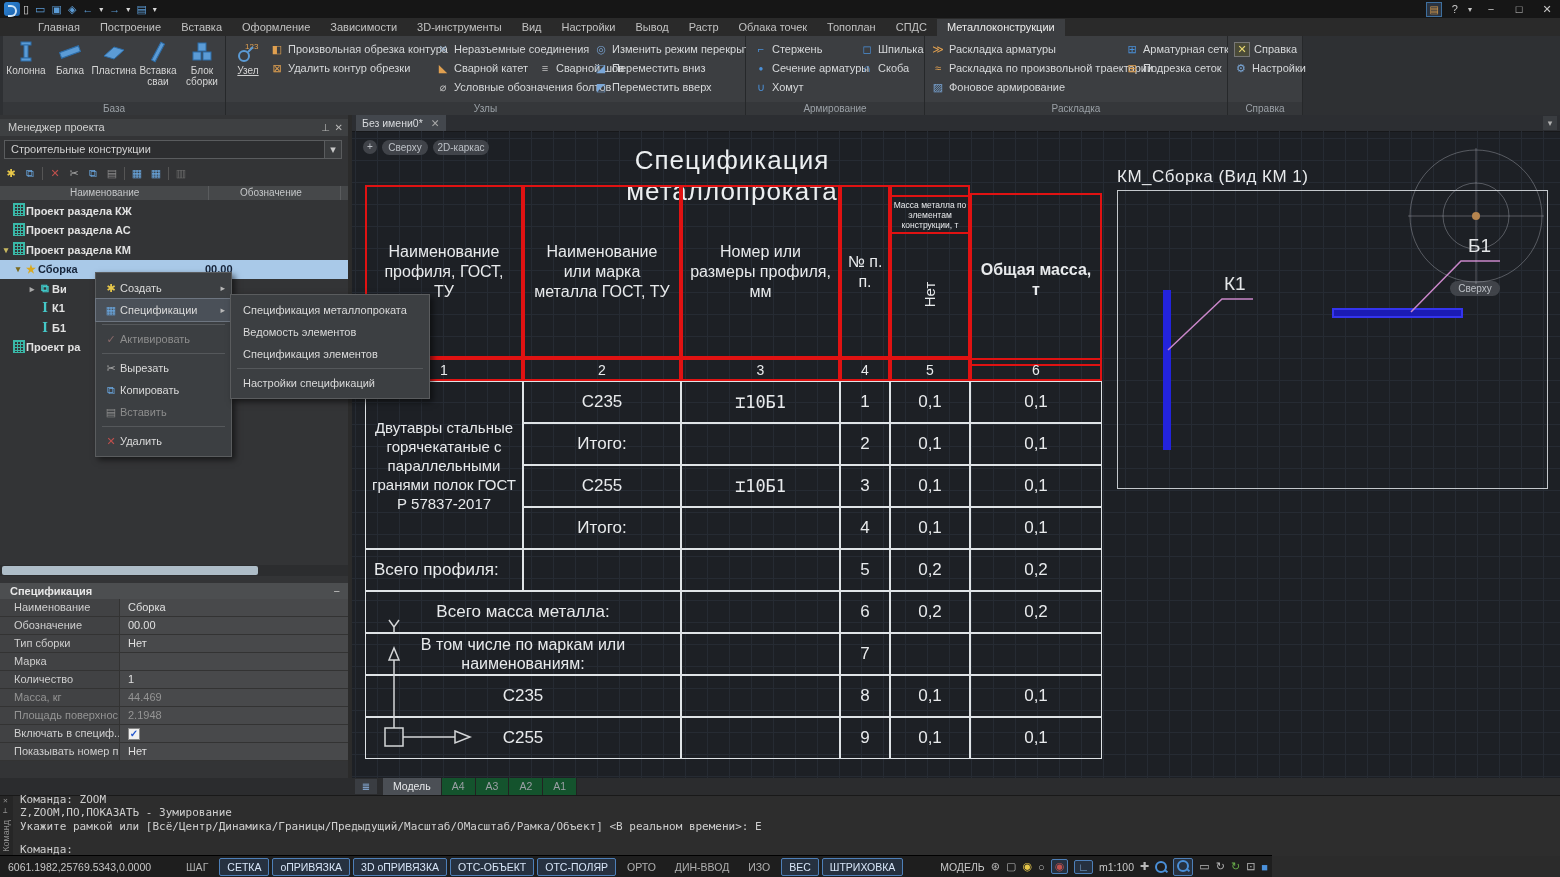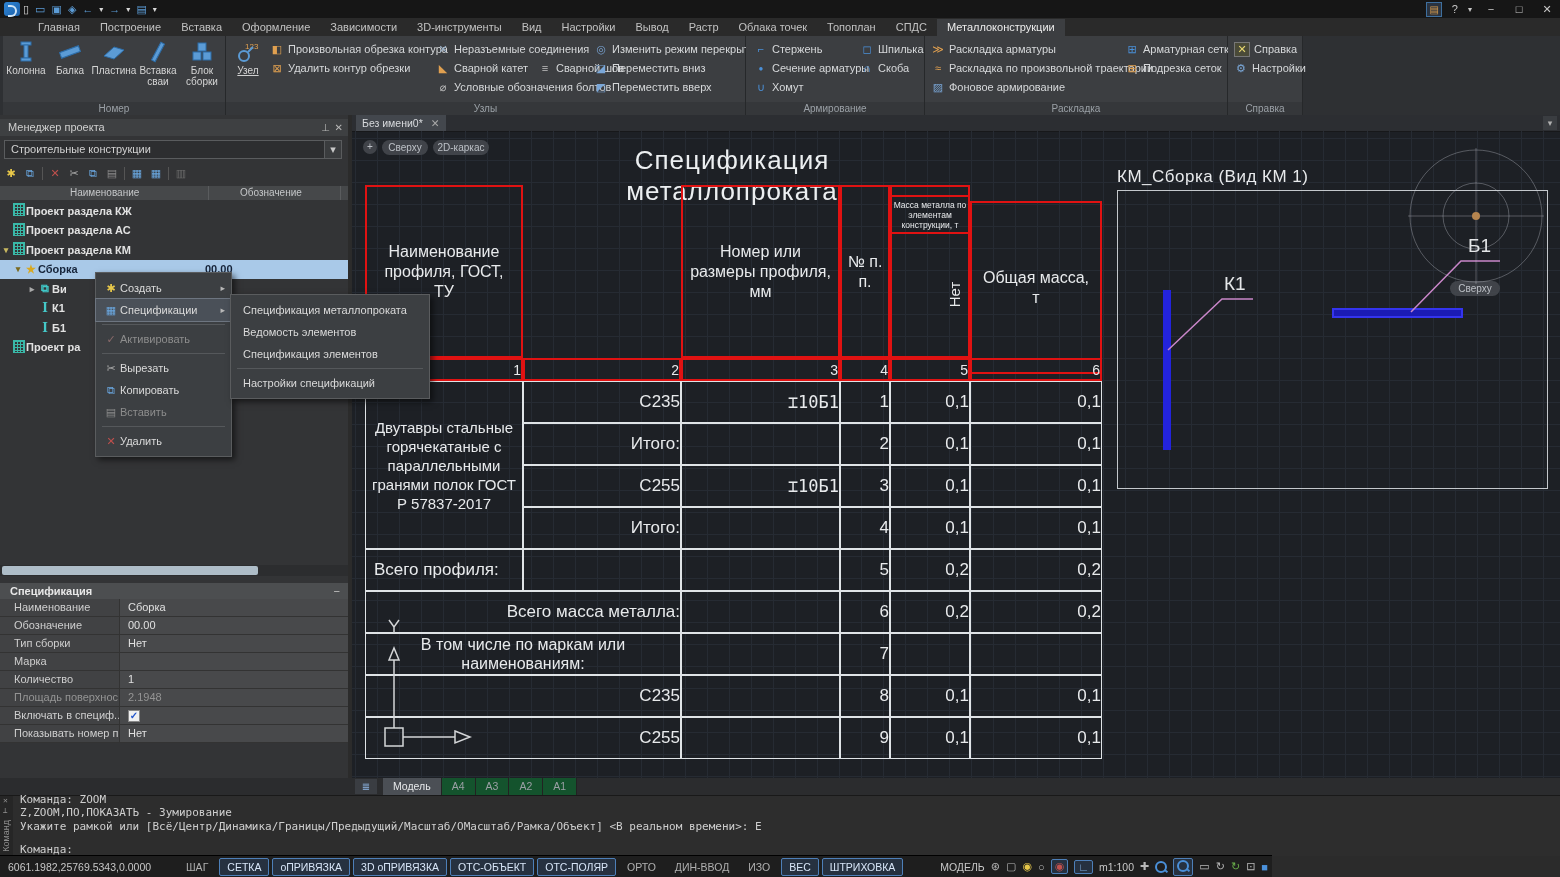--- a/index.html
+++ b/index.html
@@ -76,21 +76,21 @@
   .dtab .x{color:#a8a8a8;}
   .dtab-r{position:absolute;right:3px;top:1px;width:14px;height:14px;background:#3a3d41;color:#b0b0b0;text-align:center;line-height:14px;font-size:9px;}
   #canvas{position:absolute;left:0;top:16px;width:1208px;height:647px;
      background-image:linear-gradient(#262b33 1px,transparent 1px),linear-gradient(90deg,#262b33 1px,transparent 1px);
      background-size:22px 22px;background-position:3px 7px;}
   .pill{position:absolute;background:rgba(70,74,80,.85);border-radius:8px;color:#bcc0c6;font-size:10px;text-align:center;line-height:15px;}
   .cad{color:#e8eaec;}
   #dtitle{position:absolute;left:180px;top:30px;width:400px;text-align:center;font-size:26px;letter-spacing:1px;color:#eceff1;}
   
   #spec{position:absolute;left:13px;top:70px;width:737px;height:574px;}
-  .rc,.wc{position:absolute;box-sizing:border-box;display:flex;align-items:center;justify-content:flex-end;text-align:center;color:#e8eaec;}
+  .rc,.wc{position:absolute;box-sizing:border-box;display:flex;align-items:center;justify-content:center;text-align:center;color:#e8eaec;}
   .rc{border:2px solid #e01212;}
   .wc{border:1.5px solid #dfe3e6;}
   .htxt{font-size:16px;line-height:20px;}
   .small5{position:absolute;left:-2px;top:8px;width:80px;height:39px;border:2px solid #e01212;box-sizing:border-box;font-size:8.5px;line-height:10px;display:flex;align-items:center;justify-content:center;}
   .rot{transform:rotate(-90deg);font-size:15px;}
   .num{font-size:14px;}
   .btxt{font-size:17px;}
   .mono{font-family:"DejaVu Sans Mono",monospace;}
   
   #frame{position:absolute;left:765px;top:75px;width:431px;height:299px;border:1px solid #c4c8cc;box-sizing:border-box;}
@@ -206,21 +206,21 @@
           <svg width="26" height="24">
               <g fill="#5b9bd5" stroke="#2d6da8">
                 <rect x="9" y="3" width="8" height="8"></rect>
                 <rect x="4" y="12" width="8" height="8"></rect>
                 <rect x="14" y="12" width="8" height="8"></rect>
               </g>
             </svg>
           <span>Блок сборки</span>
         </div>
       </div>
-      <div class="rglabel">Номер</div>
+      <div class="rglabel">База</div>
     </div>
 
     <div class="rgroup" style="left:226px;width:520px;">
       <div class="bigbtns" style="width:40px;text-decoration:underline;">
         <div class="bigbtn">
           <svg width="26" height="24">
               <text x="10" y="9" font-size="8" fill="#e0a050">123</text>
               <circle cx="9" cy="16" r="5" fill="none" stroke="#5b9bd5" stroke-width="2"></circle>
               <line x1="13" y1="12" x2="18" y2="7" stroke="#5b9bd5" stroke-width="2"></line>
             </svg>
@@ -437,20 +437,24 @@
         </div>
       <div class="prow">
           <span class="pl">Марка</span>
           <span class="pv"></span>
         </div>
       <div class="prow">
           <span class="pl">Количество</span>
           <span class="pv">1</span>
         </div>
       <div class="prow dis">
+          <span class="pl">Масса, кг</span>
+          <span class="pv">44.469</span>
+        </div>
+      <div class="prow dis">
           <span class="pl">Площадь поверхнос...</span>
           <span class="pv">2.1948</span>
         </div>
       <div class="prow">
           <span class="pl">Включать в специф...</span>
           <span class="pv"><span class="chk">✓</span></span>
         </div>
       <div class="prow">
           <span class="pl">Показывать номер п...</span>
           <span class="pv">Нет</span>
@@ -469,27 +473,28 @@
     <div id="canvas"></div>
 
     <div class="pill" style="left:11px;top:25px;width:14px;height:14px;border-radius:7px;line-height:14px;">+</div>
     <div class="pill" style="left:30px;top:25px;width:46px;height:15px;">Сверху</div>
     <div class="pill" style="left:81px;top:25px;width:56px;height:15px;">2D-каркас</div>
 
     <div id="dtitle" class="cad">Спецификация металлопроката</div>
 
     <div id="spec">
       <div class="rc htxt" style="left:0;top:0;width:158px;height:173px;padding:0 6px;">Наименование профиля, ГОСТ, ТУ</div>
+      <div class="rc htxt" style="left:158px;top:0;width:158px;height:173px;padding:0 6px;">Наименование или марка металла ГОСТ, ТУ</div>
       <div class="rc htxt" style="left:316px;top:0;width:159px;height:173px;padding:0 6px;">Номер или размеры профиля, мм</div>
       <div class="rc htxt" style="left:475px;top:0;width:50px;height:173px;">№ п. п.</div>
       <div class="rc" style="left:525px;top:0;width:80px;height:173px;">
         <div class="small5">Масса металла по элементам конструкции, т</div>
         <span class="rot" style="margin-top:45px">Нет</span>
       </div>
-      <div class="rc htxt" style="left:605px;top:16px;width:132px;height:173px;padding:0 8px;">Общая масса, т</div>
+      <div class="rc htxt" style="left:605px;top:8px;width:132px;height:173px;padding:0 8px;font-weight:bold;">Общая масса, т</div>
 
       <div class="rc num" style="left:0;top:173px;width:158px;height:23px;">1</div>
       <div class="rc num" style="left:158px;top:173px;width:158px;height:23px;">2</div>
       <div class="rc num" style="left:316px;top:173px;width:159px;height:23px;">3</div>
       <div class="rc num" style="left:475px;top:173px;width:50px;height:23px;">4</div>
       <div class="rc num" style="left:525px;top:173px;width:80px;height:23px;">5</div>
       <div class="rc num" style="left:605px;top:173px;width:132px;height:23px;">6</div>
 
       <div class="wc" style="left:0;top:196px;width:158px;height:168px;font-size:15px;line-height:19px;padding:0 4px;">Двутавры стальные горячекатаные с параллельными гранями полок ГОСТ Р 57837-2017</div>
 

